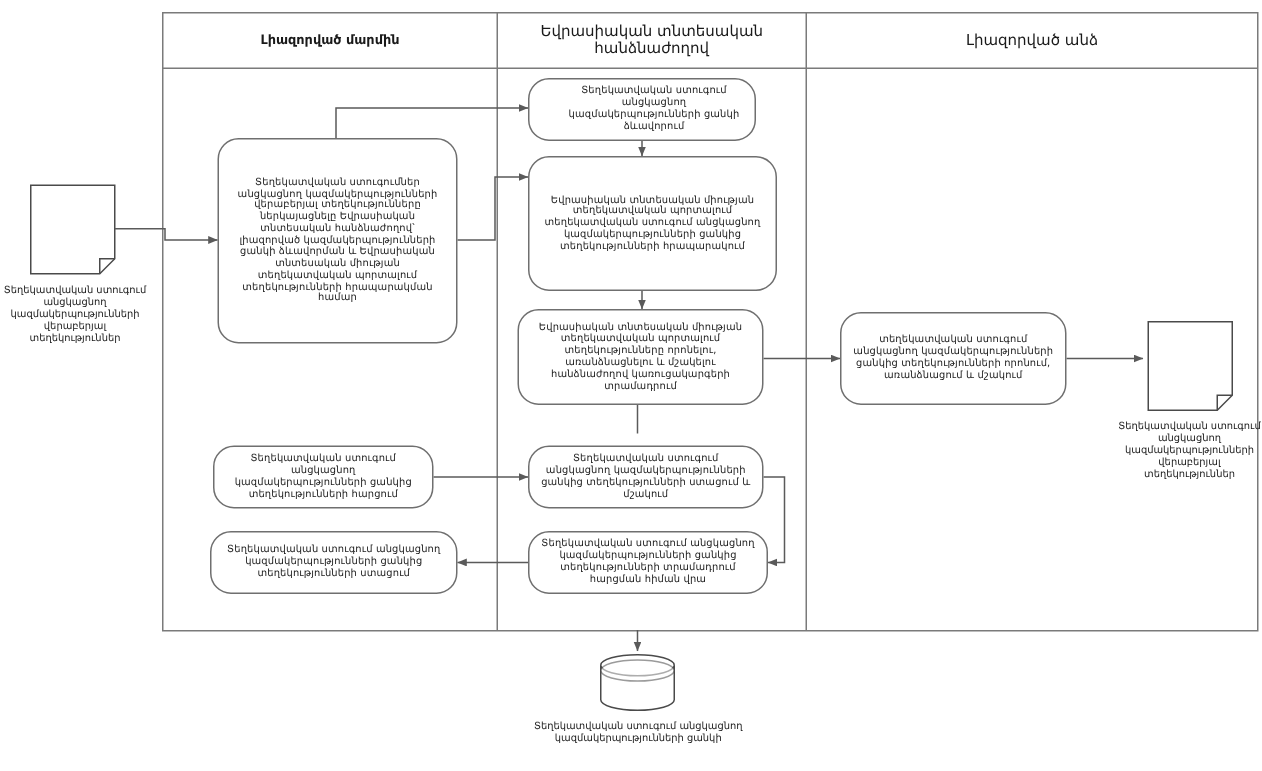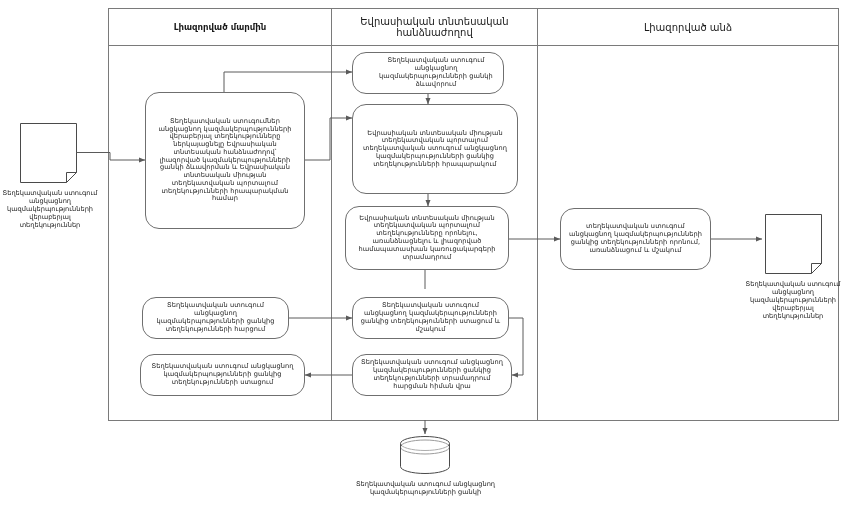--- a/index.html
+++ b/index.html
@@ -111,21 +111,21 @@
 
   <div class="node f7" style="left:352px;top:52px;width:152px;height:42px;padding-left:23px;">
     <span>Տեղեկատվական ստուգում անցկացնող կազմակերպությունների ցանկի ձևավորում</span>
   </div>
 
   <div class="node f7" style="left:352px;top:104px;width:166px;height:90px;">
     <span>Եվրասիական տնտեսական միության տեղեկատվական պորտալում տեղեկատվական ստուգում անցկացնող կազմակերպությունների ցանկից տեղեկությունների հրապարակում</span>
   </div>
 
   <div class="node f7" style="left:345px;top:206px;width:164px;height:64px;">
-    <span>Եվրասիական տնտեսական միության տեղեկատվական պորտալում տեղեկությունները որոնելու, առանձնացնելու և լիազորված համապատասխան կառուցակարգերի տրամադրում</span>
+    <span>Եվրասիական տնտեսական միության տեղեկատվական պորտալում տեղեկությունները որոնելու, առանձնացնելու և մշակելու հանձնաժողով կառուցակարգերի տրամադրում</span>
   </div>
 
   <div class="node f7" style="left:352px;top:297px;width:157px;height:42px;">
     <span>Տեղեկատվական ստուգում անցկացնող կազմակերպությունների ցանկից տեղեկությունների ստացում և մշակում</span>
   </div>
 
   <div class="node f7" style="left:352px;top:354px;width:160px;height:42px;">
     <span>Տեղեկատվական ստուգում անցկացնող կազմակերպությունների ցանկից տեղեկությունների տրամադրում հարցման հիման վրա</span>
   </div>
 

